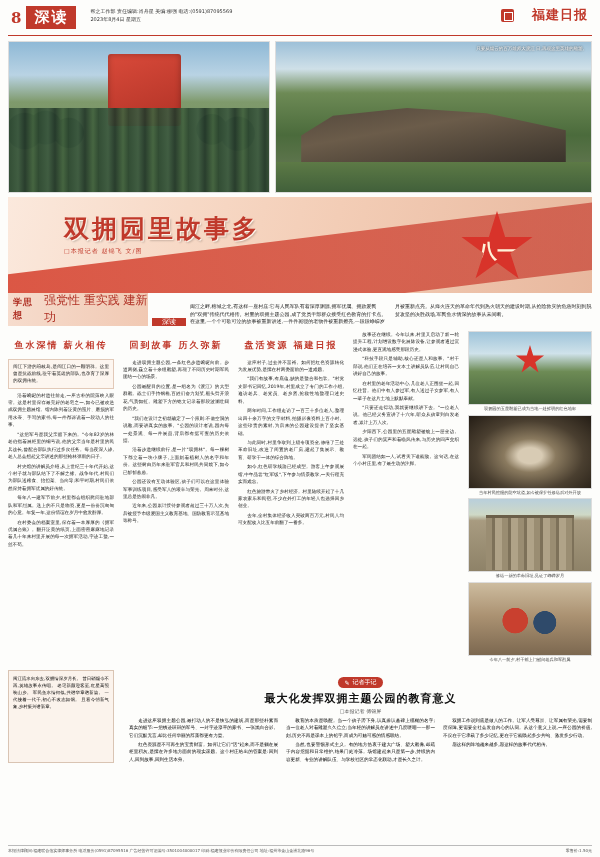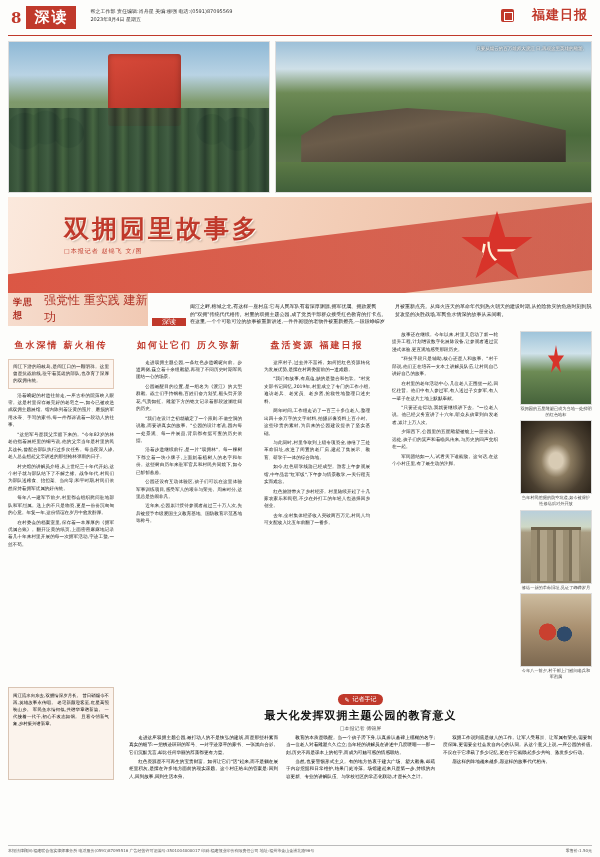--- a/index.html
+++ b/index.html
@@ -176,21 +176,21 @@
     width: 34px; background: #c0392b; color: #fff;
     font-size: 7px; display:flex; align-items:center; justify-content:center;
     text-align:center; line-height:1.2; font-family:"DejaVu Serif",serif;
   }
   .substrip-right {
     flex: 1; font-size: 5px; color: #222; line-height: 1.55;
     column-count: 2; column-gap: 8px; padding-top: 1px;
   }
 
   
-  .body-wrap { display: flex; gap: 22px; margin-top: 5px; }
+  .body-wrap { display: flex; gap: 9px; margin-top: 5px; }
   .col { font-size: 4.6px; line-height: 1.62; color: #1a1a1a; text-align: justify; }
   .col p { text-indent: 2em; margin-bottom: 2px; }
   .col-1 { width: 106px; }
   .col-2 { width: 106px; }
   .col-3 { width: 106px; }
   .col-4 { width: 106px; }
   .col-photos { flex: 1; }
 
   .sub-h {
     text-align: center; font-size: 9px; font-weight: bold;
@@ -333,21 +333,21 @@
       <div class="sub-h">鱼水深情 薪火相传</div>
       <div class="lead-box">闽江下游的琅岐岛,是闽江口的一颗明珠。这里曾是抗战前线,驻守着英雄的部队,也孕育了深厚的双拥传统。</div>
       <p>沿着蜿蜒的村道往前走,一座古朴的院落映入眼帘。这是村里保存最完好的老宅之一,如今已被改造成双拥主题展馆。馆内陈列着泛黄的照片、磨损的军用水壶、手写的家书,每一件都诉说着一段动人的往事。</p>
       <p>"这把军号是我父亲留下来的。"今年82岁的林老伯指着展柜里的铜号说,他的父亲当年是村里的民兵连长,曾配合部队执行过多次任务。每当夜深人静,老人总会想起父亲讲述的那些枪林弹雨的日子。</p>
       <p>村史馆的讲解员介绍,从上世纪三十年代开始,这个村子就与部队结下了不解之缘。战争年代,村民们为部队送粮食、抬担架、当向导;和平时期,村民们依然保持着拥军优属的好传统。</p>
       <p>每年八一建军节前夕,村里都会组织慰问驻地部队和军烈属。送上的不只是物资,更是一份份沉甸甸的心意。年复一年,这份情谊在岁月中愈发醇厚。</p>
       <p>在村委会的档案室里,保存着一本厚厚的《拥军优属台账》。翻开泛黄的纸页,上面密密麻麻地记录着几十年来村里开展的每一次拥军活动,字迹工整,一丝不苟。</p>
     </div>
 
     <div class="col col-2">
-      <div class="sub-h">如何让它们 历久弥新</div>
+      <div class="sub-h">回到故事 历久弥新</div>
       <p>走进双拥主题公园,一条红色步道蜿蜒向前。步道两侧,矗立着十余组雕塑,再现了不同历史时期军民团结一心的场景。</p>
       <p>公园最醒目的位置,是一组名为《渡江》的大型群雕。战士们手持钢枪,百姓们奋力划桨,船头劈开浪花,气势如虹。雕塑下方的铭文记录着那段波澜壮阔的历史。</p>
       <p>"我们在设计之初就确定了一个原则:不做空洞的说教,而要讲真实的故事。"公园的设计者说,园内每一处景观、每一件展品,背后都有据可查的历史依据。</p>
       <p>沿着步道继续前行,是一片"双拥林"。每一棵树下都立着一块小牌子,上面刻着植树人的名字和年份。这些树由历年来驻军官兵和村民共同栽下,如今已郁郁葱葱。</p>
       <p>公园还设有互动体验区,孩子们可以在这里体验军事训练项目,感受军人的艰辛与荣光。周末时分,这里总是热闹非凡。</p>
       <p>近年来,公园累计接待参观者超过三十万人次,先后被授予市级爱国主义教育基地、国防教育示范基地等称号。</p>
     </div>
 
     <div class="col col-3">
       <div class="sub-h">盘活资源 福建日报</div>

